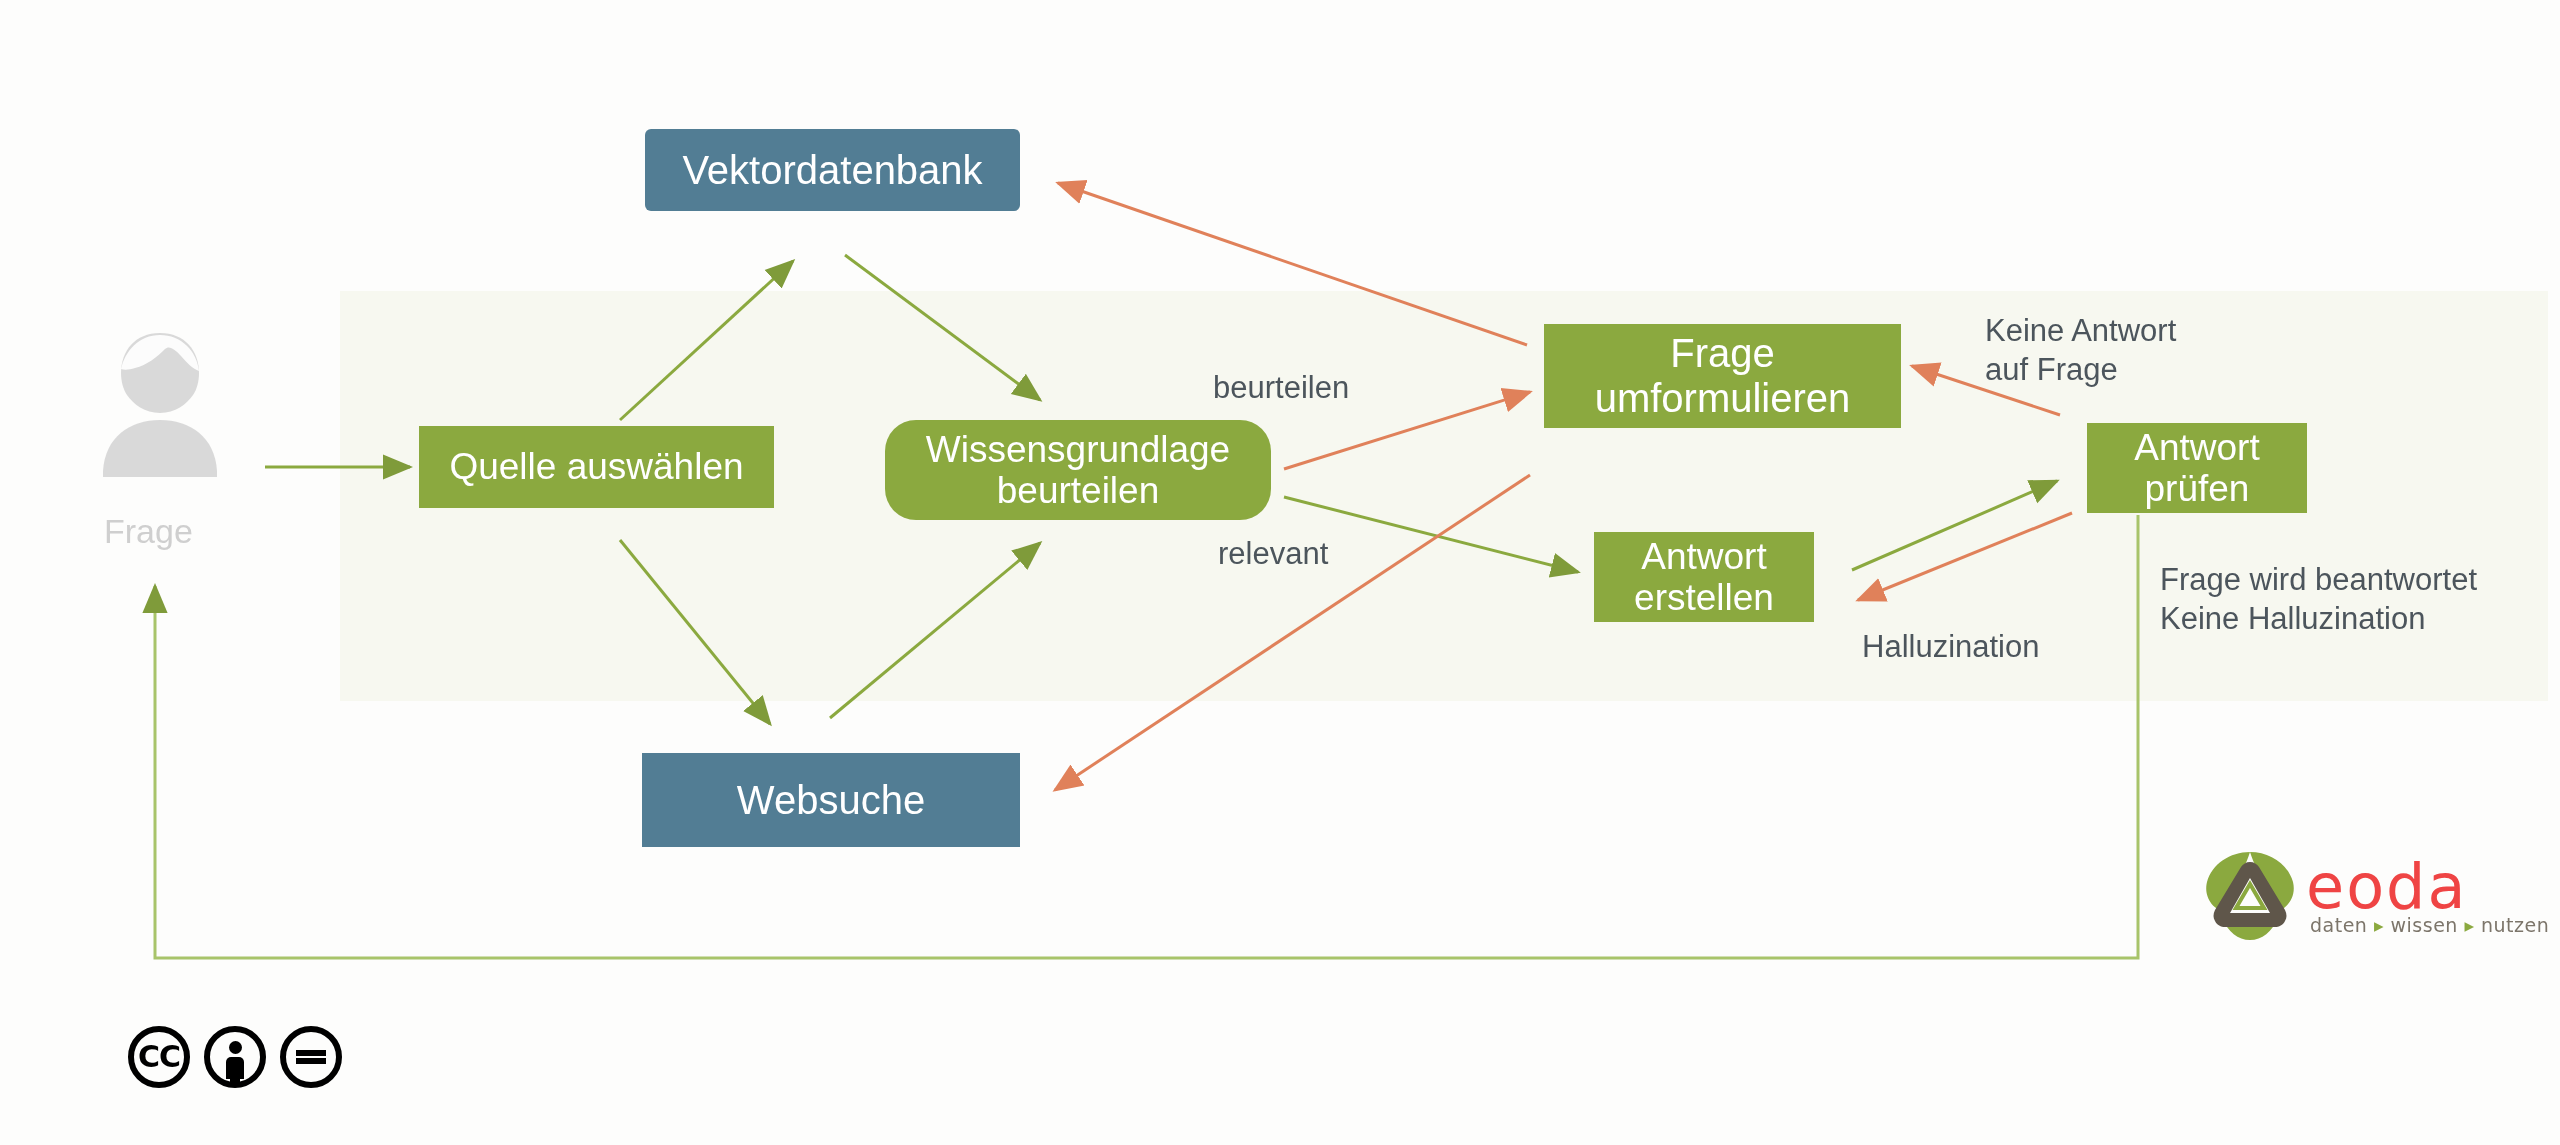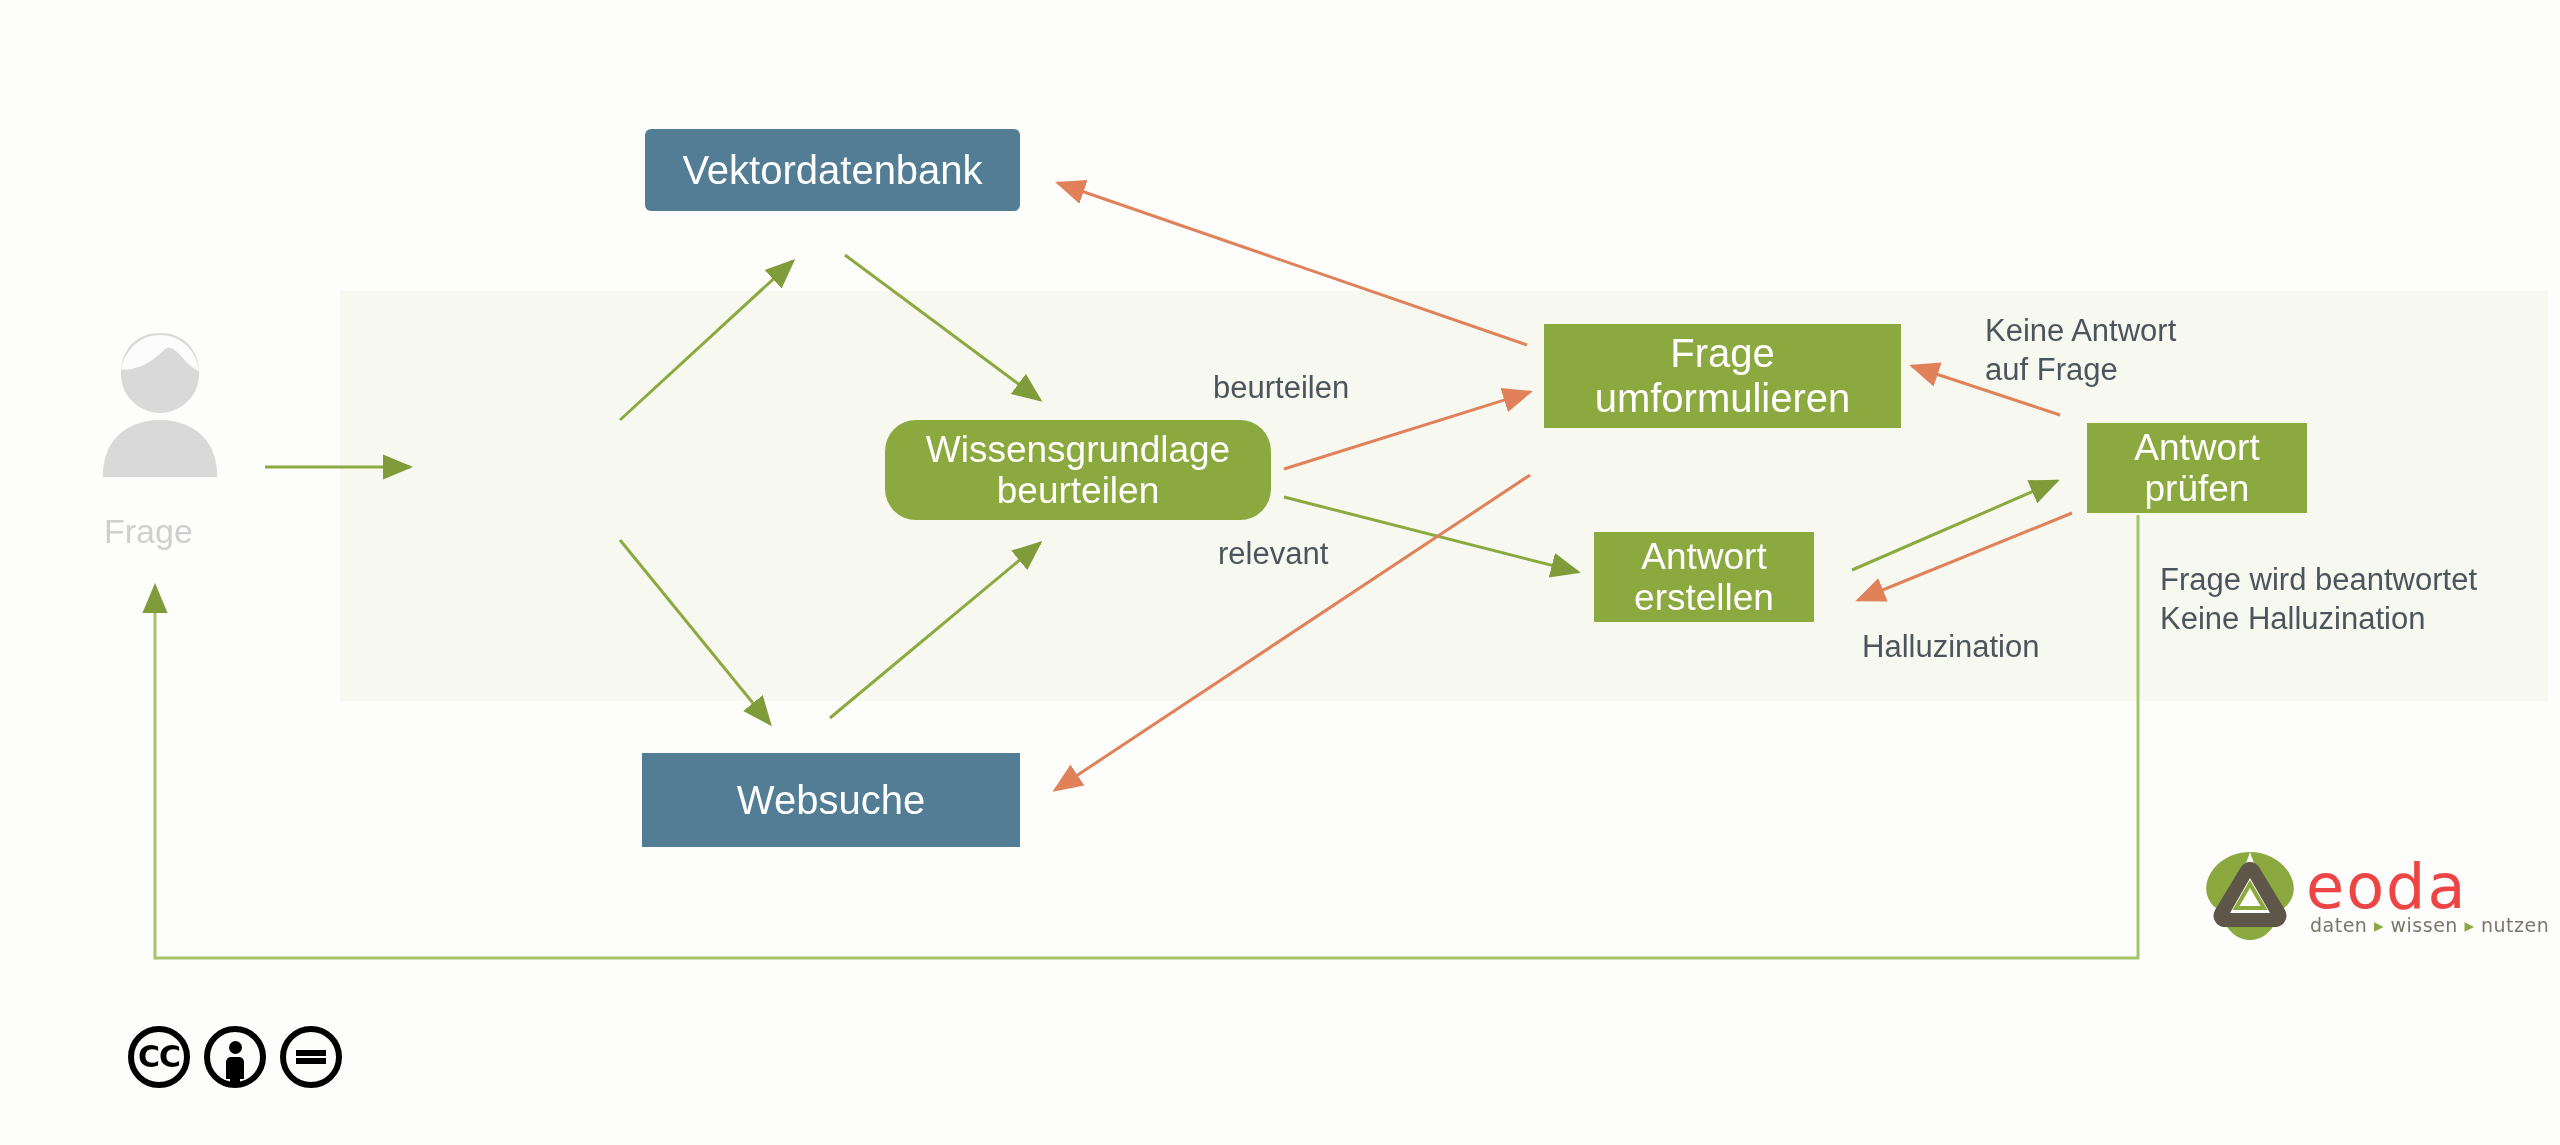--- a/index.html
+++ b/index.html
@@ -183,20 +183,21 @@
              C108,44 102,38 96,31 C90,24 84,20 80,24
              C72,32 62,40 50,43 C44,45 39,45 36,44 Z" fill="#fcfcfc"></path>
     <path d="M75,95 C45,95 20,112 18,146 L18,152 L132,152 L132,146
              C130,112 105,95 75,95 Z" fill="#d9d9d9"></path>
   </svg>
 
   <div class="actor-label" style="left:104px;top:512px;font-size:34px;">Frage</div>
 
   <div class="node blue" style="left:645px;top:129px;width:375px;height:82px;font-size:40px;border-radius:6px;">Vektordatenbank</div>
 
+  <div class="node green" style="left:419px;top:426px;width:355px;height:82px;font-size:37px;">Quelle auswählen</div>
 
   <div class="node green" style="left:885px;top:420px;width:386px;height:100px;font-size:37px;white-space:pre-line;border-radius:31px;">Wissensgrundlage
 beurteilen</div>
 
   <div class="node green" style="left:1544px;top:324px;width:357px;height:104px;font-size:40px;white-space:pre-line;">Frage
 umformulieren</div>
 
   <div class="node green" style="left:1594px;top:532px;width:220px;height:90px;font-size:37px;white-space:pre-line;">Antwort
 erstellen</div>
 

